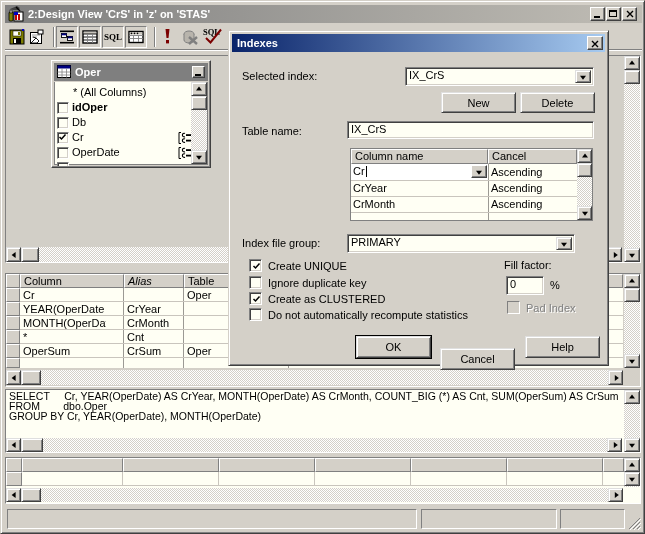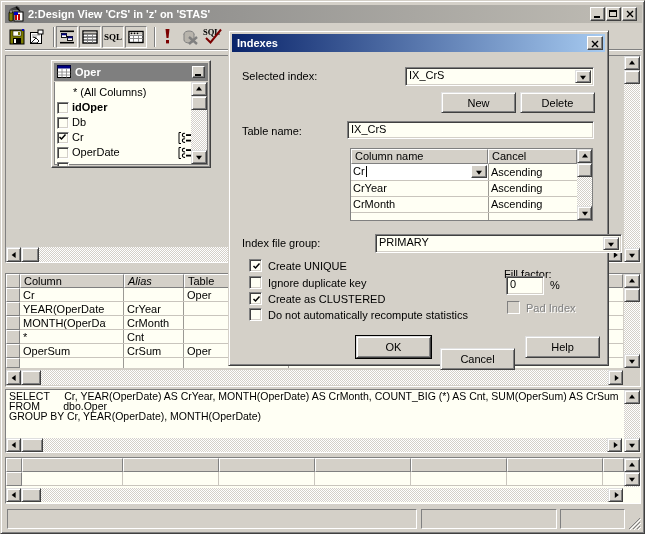--- a/index.html
+++ b/index.html
@@ -439,21 +439,21 @@
             <span class="arr up"></span>
           </div>
         <div class="sb-thumb" style="left:0;top:14px;width:15px;height:14px;"></div>
         <div class="sbb" style="left:0;bottom:0;width:15px;height:14px;">
             <span class="arr down"></span>
           </div>
       </div>
     </div>
 
     <div class="lbl" style="left:13px;top:206px;">Index file group:</div>
-    <div class="abs field" style="left:118px;top:203px;width:247px;height:19px;margin-left:28px;">
+    <div class="abs field" style="left:118px;top:203px;width:228px;height:19px;">
       <div class="abs" style="left:3px;top:1px;line-height:13px;">PRIMARY</div>
       <div class="combo-btn">
           <span class="arr down"></span>
         </div>
     </div>
 
     <div class="cb-box" style="left:20px;top:228px;">
         <svg width="9" height="9" viewBox="0 0 9 9">
           <path d="M1.5 4 L3.5 6 L7.5 1.5" stroke="#000" stroke-width="1.5" fill="none"></path>
         </svg>
@@ -463,21 +463,21 @@
     <div class="lbl" style="left:39px;top:246px;">Ignore duplicate key</div>
     <div class="cb-box" style="left:20px;top:261px;">
         <svg width="9" height="9" viewBox="0 0 9 9">
           <path d="M1.5 4 L3.5 6 L7.5 1.5" stroke="#000" stroke-width="1.5" fill="none"></path>
         </svg>
       </div>
     <div class="lbl" style="left:39px;top:262px;">Create as CLUSTERED</div>
     <div class="cb-box" style="left:20px;top:277px;"></div>
     <div class="lbl" style="left:39px;top:278px;">Do not automatically recompute statistics</div>
 
-    <div class="lbl" style="left:275px;top:228px;margin-top:9px;">Fill factor:</div>
+    <div class="lbl" style="left:275px;top:228px;">Fill factor:</div>
     <div class="abs field" style="left:277px;top:245px;width:38px;height:19px;">
       <div class="abs" style="left:3px;top:1px;line-height:13px;">0</div>
     </div>
     <div class="lbl" style="left:321px;top:248px;">%</div>
 
     <div class="cb-box" style="left:278px;top:270px;background:#d4d0c8;box-shadow:none;"></div>
     <div class="lbl" style="left:297px;top:271px;color:#808080;text-shadow:1px 1px 0 #fff;">Pad Index</div>
 
     <div class="abs" style="left:126px;top:304px;width:77px;height:24px;border:1px solid #000;">
       <button class="btn" style="left:0;top:0;width:75px;height:22px;">OK</button>

